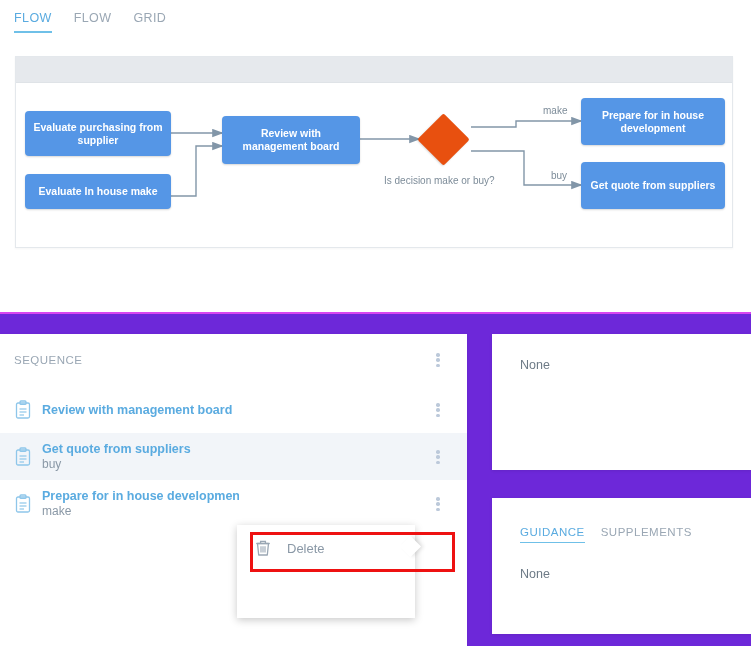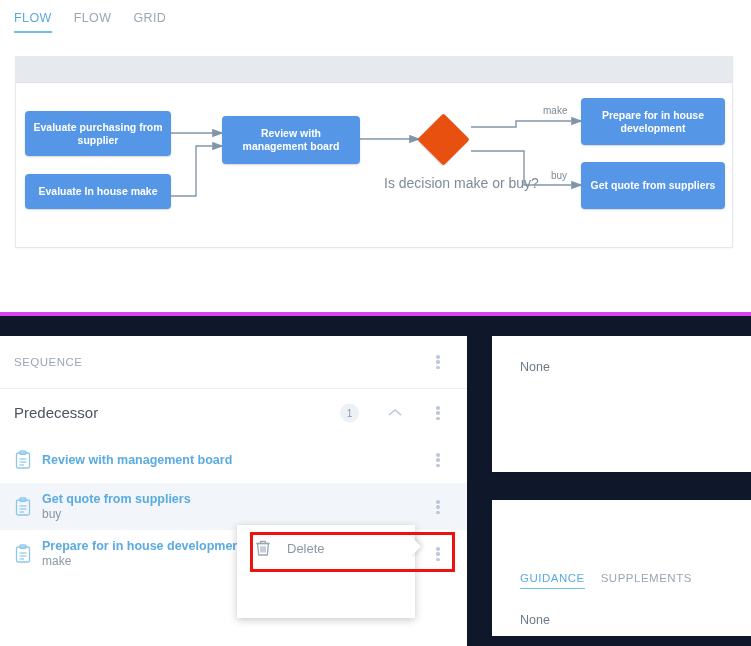--- a/index.html
+++ b/index.html
@@ -46,27 +46,27 @@
   }
   .diamond{
     position:absolute; background:#e8500f;
     transform:rotate(45deg); border-radius:2px;
     box-shadow:0 1px 2px rgba(0,0,0,.18);
   }
   .edge-label{
     position:absolute; font-size:10px; color:#7d8c99; white-space:nowrap;
   }
   .decision-label{
-    position:absolute; font-size:14px; color:#7d8c99; white-space:nowrap;
+    position:absolute; font-size:10px; color:#7d8c99; white-space:nowrap;
   }
 
   
   .lower{
     position:absolute; left:0; top:312px; width:751px; height:334px;
-    background:#0f172a; border-top:4px solid #d946ef;
+    background:#6d28d9; border-top:2px solid #d946ef;
   }
 
   .panel{
     position:absolute; background:#ffffff;
     box-shadow:0 1px 3px rgba(0,0,0,.09);
   }
   .seq-panel{ left:0; top:20px; width:467px; height:314px; }
 
   .panel-head{
     height:52px; display:flex; align-items:center;
@@ -109,21 +109,21 @@
   .item-title{ font-size:12.5px; color:#5aabe0; font-weight:700; white-space:nowrap; }
   .item-sub{ font-size:12px; color:#8a98a6; font-weight:400; margin-top:1px; }
 
   
   .wp-panel{ left:492px; top:20px; width:259px; height:136px; }
   .gd-panel{ left:492px; top:184px; width:259px; height:136px; }
   .card-title{
     font-size:11.5px; letter-spacing:.5px; color:#9aa7b4;
     padding:28px 0 0 28px; font-weight:400;
   }
-  .card-tabs{ display:flex; padding:28px 0 0 28px;margin-top:44px; }
+  .card-tabs{ display:flex; padding:28px 0 0 28px; }
   .card-tab{
     font-size:11.5px; letter-spacing:.5px; color:#9aa7b4;
     margin-right:16px; padding-bottom:4px; cursor:pointer;
   }
   .card-tab.active{ color:#5aabe0; border-bottom:1.5px solid #6fc0e8; }
   .card-body{ font-size:12.5px; color:#6d7a86; padding:24px 0 0 28px; }
 
   
   .ctxmenu{
     position:absolute; left:237px; top:525px; width:178px; height:93px;
@@ -202,34 +202,20 @@
 
     <div class="panel-head">
       <span class="panel-head-title">SEQUENCE</span>
       <div class="kebab" style="right:20px; top:16px;">
         <i></i>
         <i></i>
         <i></i>
       </div>
     </div>
 
-    <div class="group-row">
-      <span class="group-title">Predecessor</span>
-      <span class="count-badge">1</span>
-      <span class="chevron">
-        <svg width="20" height="14" viewBox="0 0 20 14">
-            <path d="M4,9 L10,4 L16,9" stroke="#b8c6d6" stroke-width="1.6" fill="none"></path>
-          </svg>
-      </span>
-      <div class="kebab" style="right:20px; top:14px;">
-        <i></i>
-        <i></i>
-        <i></i>
-      </div>
-    </div>
 
     <div class="item-row">
       <span class="clip-icon">
         <svg width="18" height="20" viewBox="0 0 18 20">
           <rect x="2.5" y="3" width="13" height="15" rx="1.5" fill="none" stroke="#8ec6ea" stroke-width="1.3"></rect>
           <rect x="6" y="1" width="6" height="3.4" rx="1" fill="none" stroke="#8ec6ea" stroke-width="1.3"></rect>
           <line x1="5.5" y1="9" x2="12.5" y2="9" stroke="#8ec6ea" stroke-width="1.2"></line>
           <line x1="5.5" y1="12" x2="12.5" y2="12" stroke="#8ec6ea" stroke-width="1.2"></line>
           <line x1="5.5" y1="15" x2="10" y2="15" stroke="#8ec6ea" stroke-width="1.2"></line>
         </svg>

